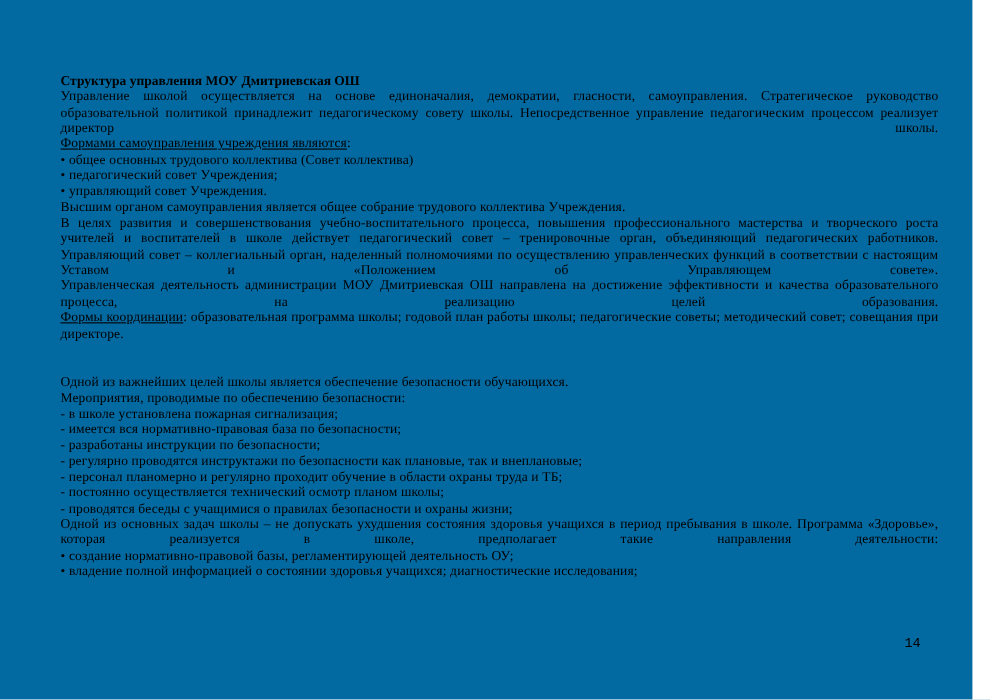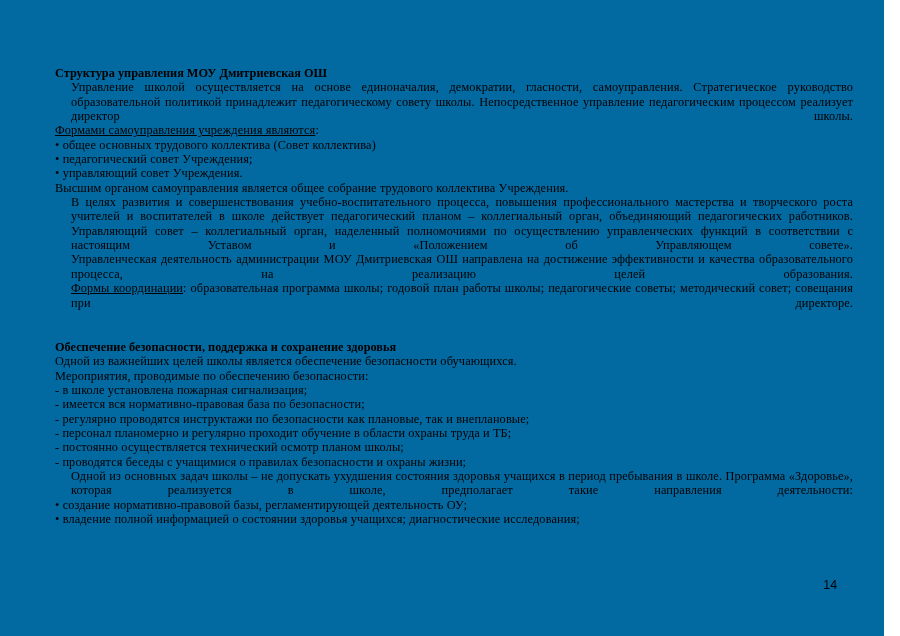--- a/index.html
+++ b/index.html
@@ -26,21 +26,20 @@
     font-size: 12.3px;
     line-height: 14.35px;
     text-align: justify;
     text-align-last: left;
     white-space: pre-wrap;
     letter-spacing: 0.01em;
   }
   .doc-line.justify-full {
     text-align: justify;
     text-align-last: justify;
-    margin-left: 16px;
   }
   .heading {
     font-weight: bold;
     font-size: 12.3px;
     line-height: 14.35px;
     text-align: left;
   }
   .underlined {
     text-decoration: underline;
     text-underline-offset: 1px;
@@ -51,21 +50,21 @@
   .section {
     margin: 0;
     padding: 0;
   }
   .page-number {
     position: absolute;
     right: 47px;
     top: 578px;
     font-size: 12.3px;
     line-height: 14.35px;
-    font-family: Liberation Sans, sans-serif;
+    font-family: Liberation Mono, monospace;
     color: #000000;
   }
   .bullet-line {
     text-align: left;
     text-align-last: left;
   }
   .dash-line {
     text-align: right;
     text-align-last: left;
   }
@@ -82,39 +81,39 @@
       <div class="doc-line justify-full">Управление школой осуществляется на основе единоначалия, демократии, гласности, самоуправления. Стратегическое руководство образовательной политикой принадлежит педагогическому совету школы. Непосредственное управление педагогическим процессом реализует директор школы.</div>
 
       <div class="doc-line"><span class="underlined">Формами самоуправления учреждения являются</span><span>:</span></div>
 
       <div class="doc-line bullet-line">• общее основных трудового коллектива (Совет коллектива)</div>
       <div class="doc-line bullet-line">• педагогический совет Учреждения;</div>
       <div class="doc-line bullet-line">• управляющий совет Учреждения.</div>
 
       <div class="doc-line">Высшим органом самоуправления является общее собрание трудового коллектива Учреждения.</div>
 
-      <div class="doc-line justify-full">В целях развития и совершенствования учебно-воспитательного процесса, повышения профессионального мастерства и творческого роста учителей и воспитателей в школе действует педагогический планом – коллегиальный орган, объединяющий педагогических работников.</div>
+      <div class="doc-line justify-full">В целях развития и совершенствования учебно-воспитательного процесса, повышения профессионального мастерства и творческого роста учителей и воспитателей в школе действует педагогический совет – тренировочные орган, объединяющий педагогических работников.</div>
 
       <div class="doc-line justify-full">Управляющий совет – коллегиальный орган, наделенный полномочиями по осуществлению управленческих функций в соответствии с настоящим Уставом и «Положением об Управляющем совете».</div>
 
       <div class="doc-line justify-full">Управленческая деятельность администрации МОУ Дмитриевская ОШ направлена на достижение эффективности и качества образовательного процесса, на реализацию целей образования.</div>
 
       <div class="doc-line justify-full"><span class="underlined">Формы координации</span><span>: образовательная программа школы; годовой план работы школы; педагогические советы; методический совет; совещания при директоре.</span></div>
     </div>
 
     <div class="spacer-block"></div>
 
     <div class="section">
-      <div class="heading">Обеспечение безопасности, поддержка и сохранение здоровья</div>
 
       <div class="doc-line">Одной из важнейших целей школы является обеспечение безопасности обучающихся.</div>
       <div class="doc-line">Мероприятия, проводимые по обеспечению безопасности:</div>
 
       <div class="doc-line dash-line">- в школе установлена пожарная сигнализация;</div>
       <div class="doc-line dash-line">- имеется вся нормативно-правовая база по безопасности;</div>
+      <div class="doc-line dash-line">- разработаны инструкции по безопасности;</div>
       <div class="doc-line dash-line">- регулярно проводятся инструктажи по безопасности как плановые, так и внеплановые;</div>
       <div class="doc-line dash-line">- персонал планомерно и регулярно проходит обучение в области охраны труда и ТБ;</div>
       <div class="doc-line dash-line">- постоянно осуществляется технический осмотр планом школы;</div>
       <div class="doc-line dash-line">- проводятся беседы с учащимися о правилах безопасности и охраны жизни;</div>
 
       <div class="doc-line justify-full">Одной из основных задач школы – не допускать ухудшения состояния здоровья учащихся в период пребывания в школе. Программа «Здоровье», которая реализуется в школе, предполагает такие направления деятельности:</div>
 
       <div class="doc-line bullet-line">• создание нормативно-правовой базы, регламентирующей деятельность ОУ;</div>
       <div class="doc-line bullet-line">• владение полной информацией о состоянии здоровья учащихся; диагностические исследования;</div>
     </div>

